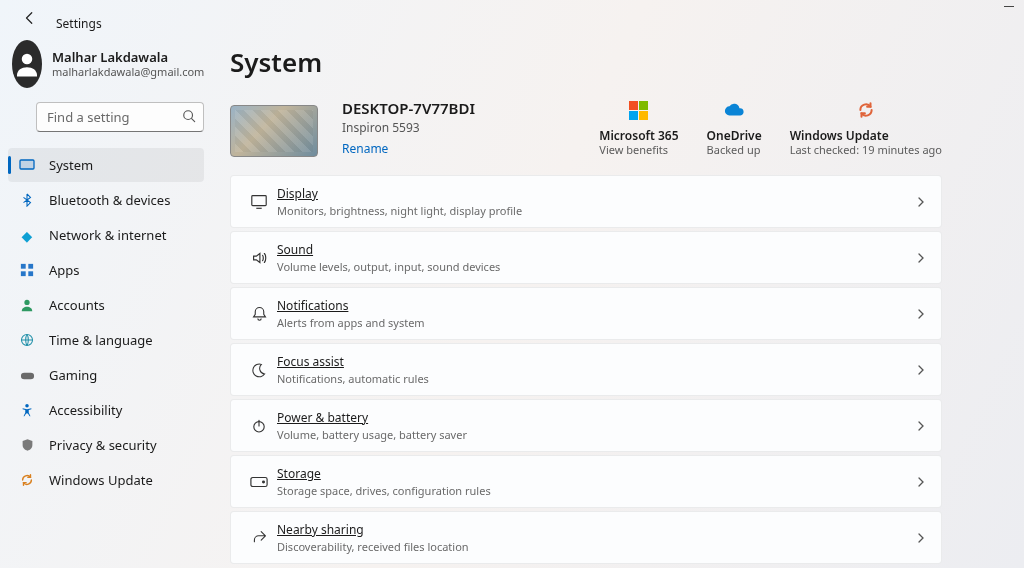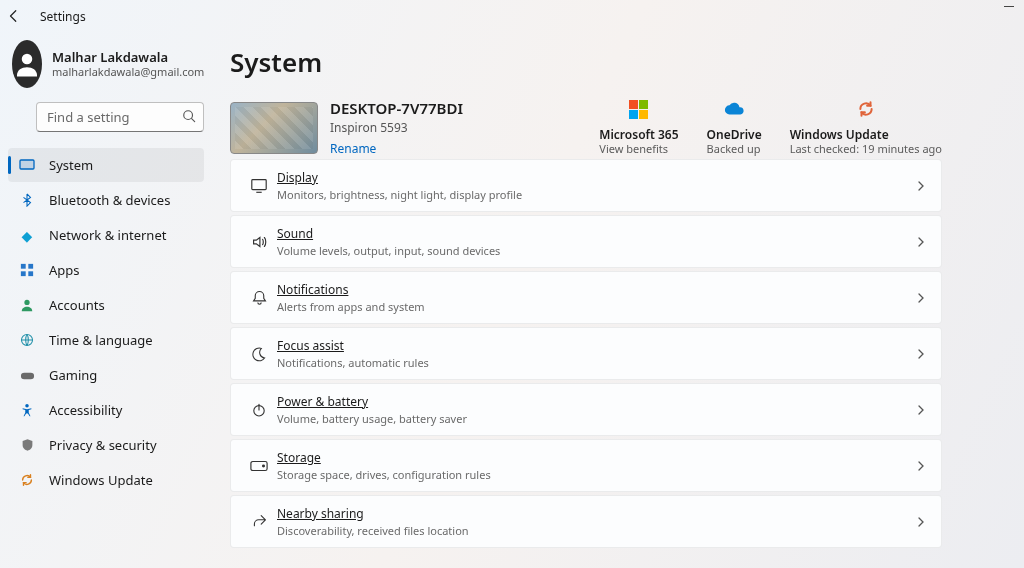--- a/index.html
+++ b/index.html
@@ -1,17 +1,17 @@
 <!DOCTYPE html>
 <html><head>
 <meta charset="utf-8">
 <style>
   * { box-sizing: border-box; margin: 0; padding: 0; font-family: "Segoe UI", -apple-system, system-ui, sans-serif; }
   body { background: linear-gradient(115deg, #f0f5fa 0%, #f6f2f0 50%, #ecedf1 100%); width: 1024px; height: 568px; overflow: hidden; color: #1b1b1b; }
-  .titlebar { height: 32px; display: flex; align-items: center; padding: 0 0; }
+  .titlebar { height: 32px; display: flex; align-items: flex-end; padding: 0 16px; }
   .back-btn { width: 28px; height: 28px; display:flex; align-items:center; justify-content:center; border-radius:4px; }
   .title-text { font-size: 12px; margin-left: 12px; color:#1b1b1b; }
   .min-dash { position:absolute; right:10px; top:6px; width:10px; height:1px; background:#444; }
   .layout { display:flex; height: calc(100% - 32px); }
   .sidebar { width: 210px; flex: 0 0 210px; padding: 4px 6px 0 8px; }
   .profile { display:flex; align-items:center; gap:10px; padding: 4px 4px 14px 4px; }
   .avatar { width:48px; height:48px; border-radius:50%; background:#2b2b2b; display:flex; align-items:center; justify-content:center; }
   .avatar svg { width:30px; height:30px; fill:#fff; }
   .profile-name { font-size:13px; font-weight:600; line-height:1.2; }
   .profile-email { font-size:11px; color:#555; line-height:1.2; }
@@ -19,21 +19,21 @@
   .search-input { width:100%; height:30px; border:1px solid #bfbfbf; border-bottom:1.5px solid #757575; border-radius:4px; background:#fdfdfd; padding:0 30px 0 10px; font-size:13px; color:#333; }
   .search-input::placeholder { color:#6a6a6a; }
   .search-icon { position:absolute; right:8px; top:50%; transform:translateY(-50%); color:#555; }
   .nav { display:flex; flex-direction:column; gap:1px; }
   .nav-item { display:flex; align-items:center; height:34px; padding:0 10px 0 11px; border-radius:4px; font-size:13px; cursor:default; position:relative; }
   .nav-item.selected { background: rgba(0,0,0,0.055); }
   .nav-item.selected::before { content:""; position:absolute; left:0; top:8px; bottom:8px; width:3px; background:#0067c0; border-radius:2px; }
   .nav-icon { width:16px; height:16px; margin-right:14px; display:flex; align-items:center; justify-content:center; font-size:14px; }
   .main { flex:1; padding: 4px 82px 0 20px; overflow-y:auto; }
   .page-title { font-size:26px; font-weight:600; margin: 8px 0 18px 0; }
-  .header-card { display:flex; align-items:center; gap:12px; margin-bottom:2px; }
+  .header-card { display:flex; align-items:flex-end; gap:24px; margin-bottom:18px; }
   .device-thumb { width:88px; height:52px; border-radius:4px; border:1px solid #888; background: linear-gradient(135deg,#9ab3c6 0%, #c0b49b 40%, #6f8c9e 100%); position:relative; overflow:hidden; }
   .device-thumb::after { content:""; position:absolute; inset:4px; background: repeating-linear-gradient(45deg, rgba(255,255,255,0.25) 0 6px, rgba(0,0,0,0.1) 6px 12px); opacity:0.35; }
   .device-info .dev-name { font-size:15px; font-weight:600; }
   .device-info .dev-model { font-size:12px; color:#555; margin-top:1px; }
   .device-info .rename { font-size:12px; color:#0067c0; margin-top:4px; cursor:default; }
   .header-right { margin-left:auto; display:flex; gap:28px; align-items:center; }
   .hdr-item { display:flex; align-items:center; gap:8px;flex-direction:column; }
   .hdr-icon { width:20px; height:20px; display:flex; align-items:center; justify-content:center; }
   .hdr-item .hdr-title { font-size:12px; font-weight:600; line-height:1.25; }
   .hdr-item .hdr-sub { font-size:11px; color:#5b5b5b; line-height:1.25; }

